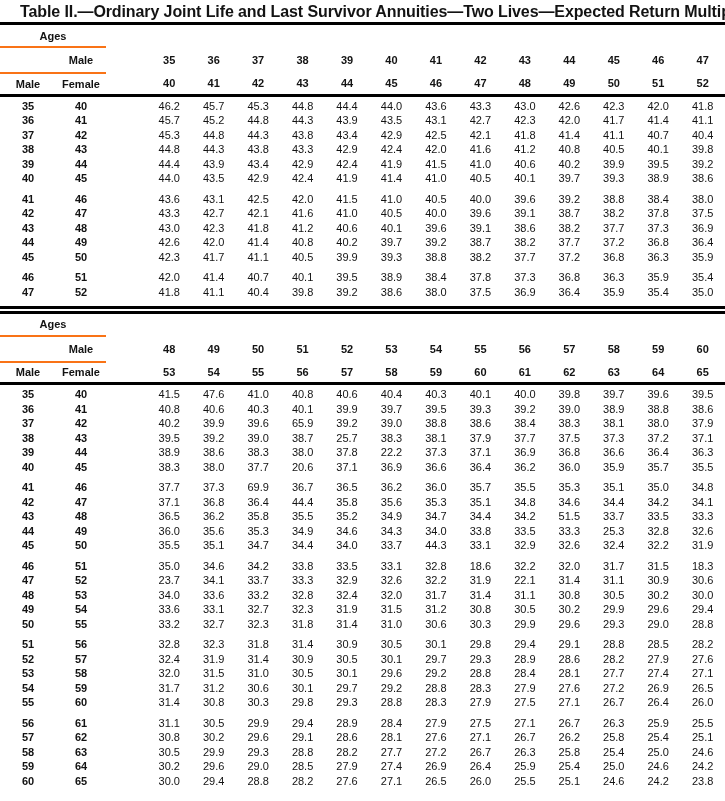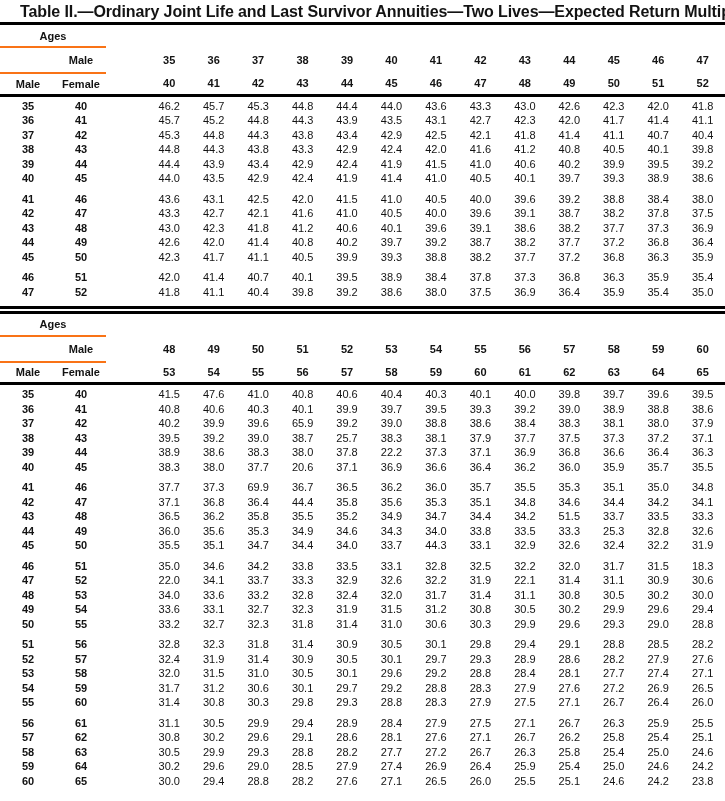--- a/index.html
+++ b/index.html
@@ -659,32 +659,32 @@
             <td class="row-label">46</td>
             <td class="row-label">51</td>
             <td></td>
             <td>35.0</td>
             <td>34.6</td>
             <td>34.2</td>
             <td>33.8</td>
             <td>33.5</td>
             <td>33.1</td>
             <td>32.8</td>
-            <td>32.5</td>
+            <td>18.6</td>
             <td>32.2</td>
             <td>32.0</td>
             <td>31.7</td>
             <td>31.5</td>
             <td>18.3</td>
           </tr>
           <tr class="data-row">
             <td class="row-label">47</td>
             <td class="row-label">52</td>
             <td></td>
-            <td>22.0</td>
+            <td>23.7</td>
             <td>34.1</td>
             <td>33.7</td>
             <td>33.3</td>
             <td>32.9</td>
             <td>32.6</td>
             <td>32.2</td>
             <td>31.9</td>
             <td>22.1</td>
             <td>31.4</td>
             <td>31.1</td>

